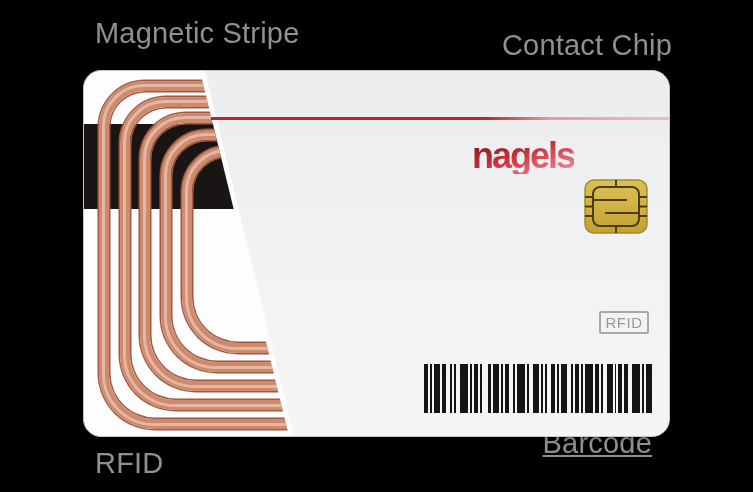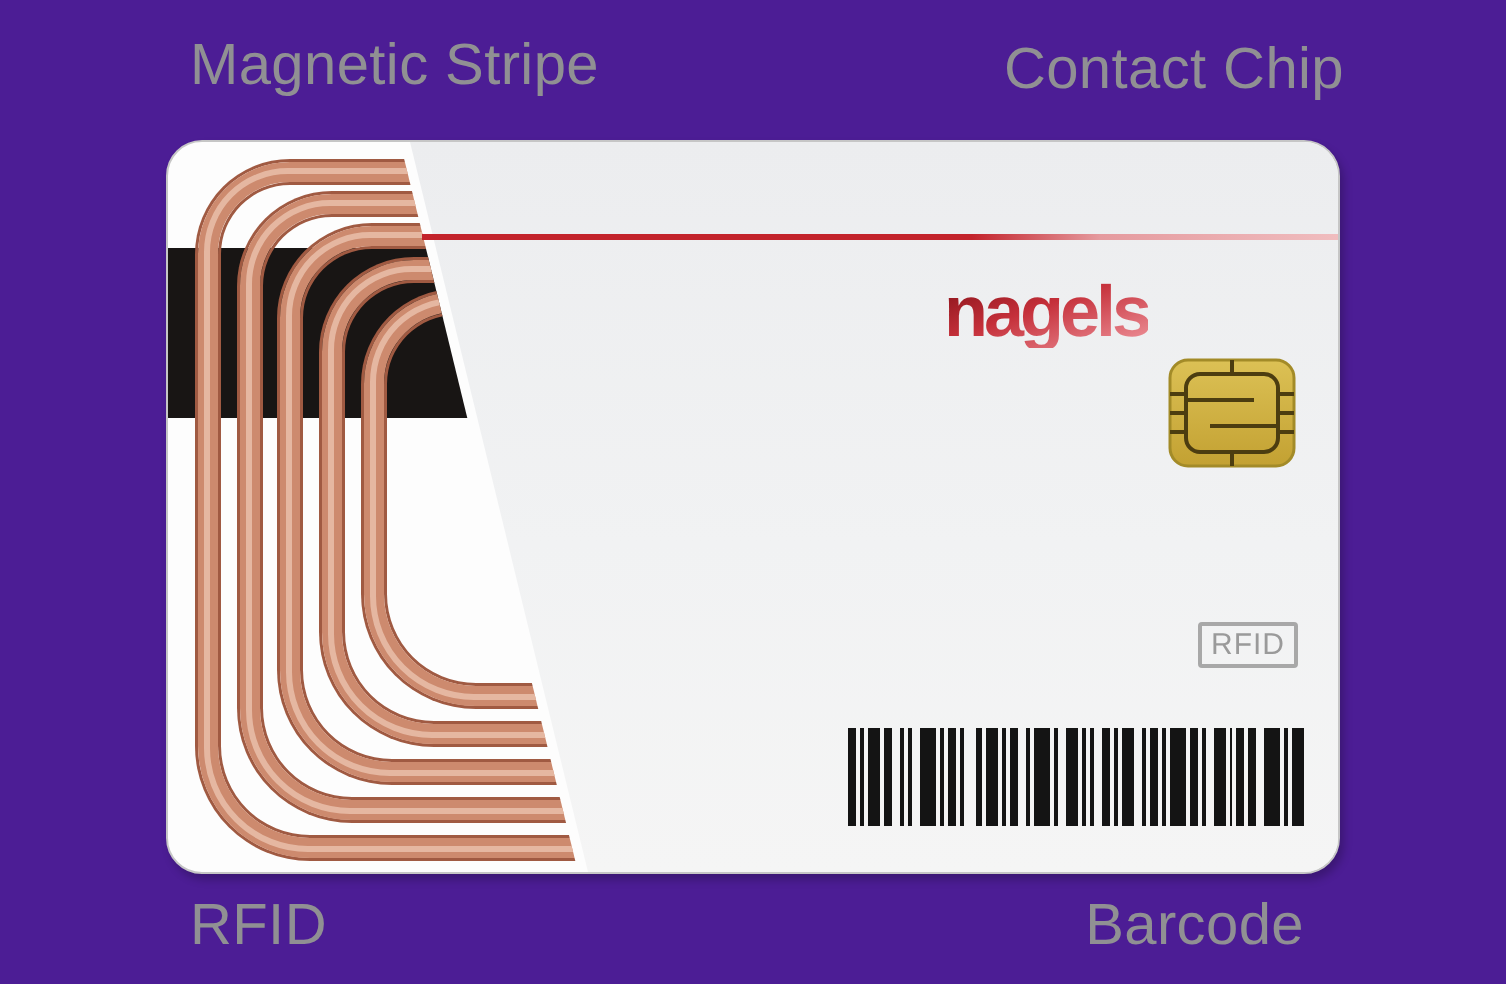--- a/index.html
+++ b/index.html
@@ -1,25 +1,25 @@
 <!DOCTYPE html>
 <html style="--accent-line: #c3232b; --accent-line-fade: #f0bdbf; --label-text: #909093; --coil: #cd8a6e; --coil-edge: #a05a42; --coil-highlight: #e5b7a1; --magstripe: #181514; --brand-dark: #8f161e; --brand-light: #ec8d95; --bar-color: #141414;"><head>
 <meta charset="utf-8">
 <style>
   html,body{margin:0;padding:0;background:#ffffff;}
-  .stage{position:relative;width:753px;height:492px;background:#4c1d95;overflow:hidden;
+  .stage{position:relative;width:753px;height:492px;background:#000000;overflow:hidden;
          font-family:"Liberation Sans", sans-serif;}
 
   
   .lbl{position:absolute;font-size:29px;line-height:34px;color:var(--label-text,#909093);
        letter-spacing:0.2px;white-space:nowrap;}
   .lbl-tl{left:95px;top:16px;}
-  .lbl-tr{right:81px;top:18px;}
+  .lbl-tr{right:81px;top:28px;}
   .lbl-bl{left:95px;top:446px;}
-  .lbl-br{right:101px;top:446px;}
+  .lbl-br{right:101px;top:426px;text-decoration:underline;}
 
   
   .card{position:absolute;left:83px;top:70px;width:587px;height:367px;
         background:#fdfdfd;border:1px solid #c6c6c6;border-radius:18px;
         box-shadow:2px 3px 4px rgba(0,0,0,0.22);overflow:hidden;box-sizing:border-box;}
 
   
   .sheen{position:absolute;inset:0;
          clip-path:polygon(121px 0, 100% 0, 100% 100%, 210px 100%);
          background:linear-gradient(180deg,#ecedef 0%,#f1f2f3 55%,#f5f5f5 100%);}

